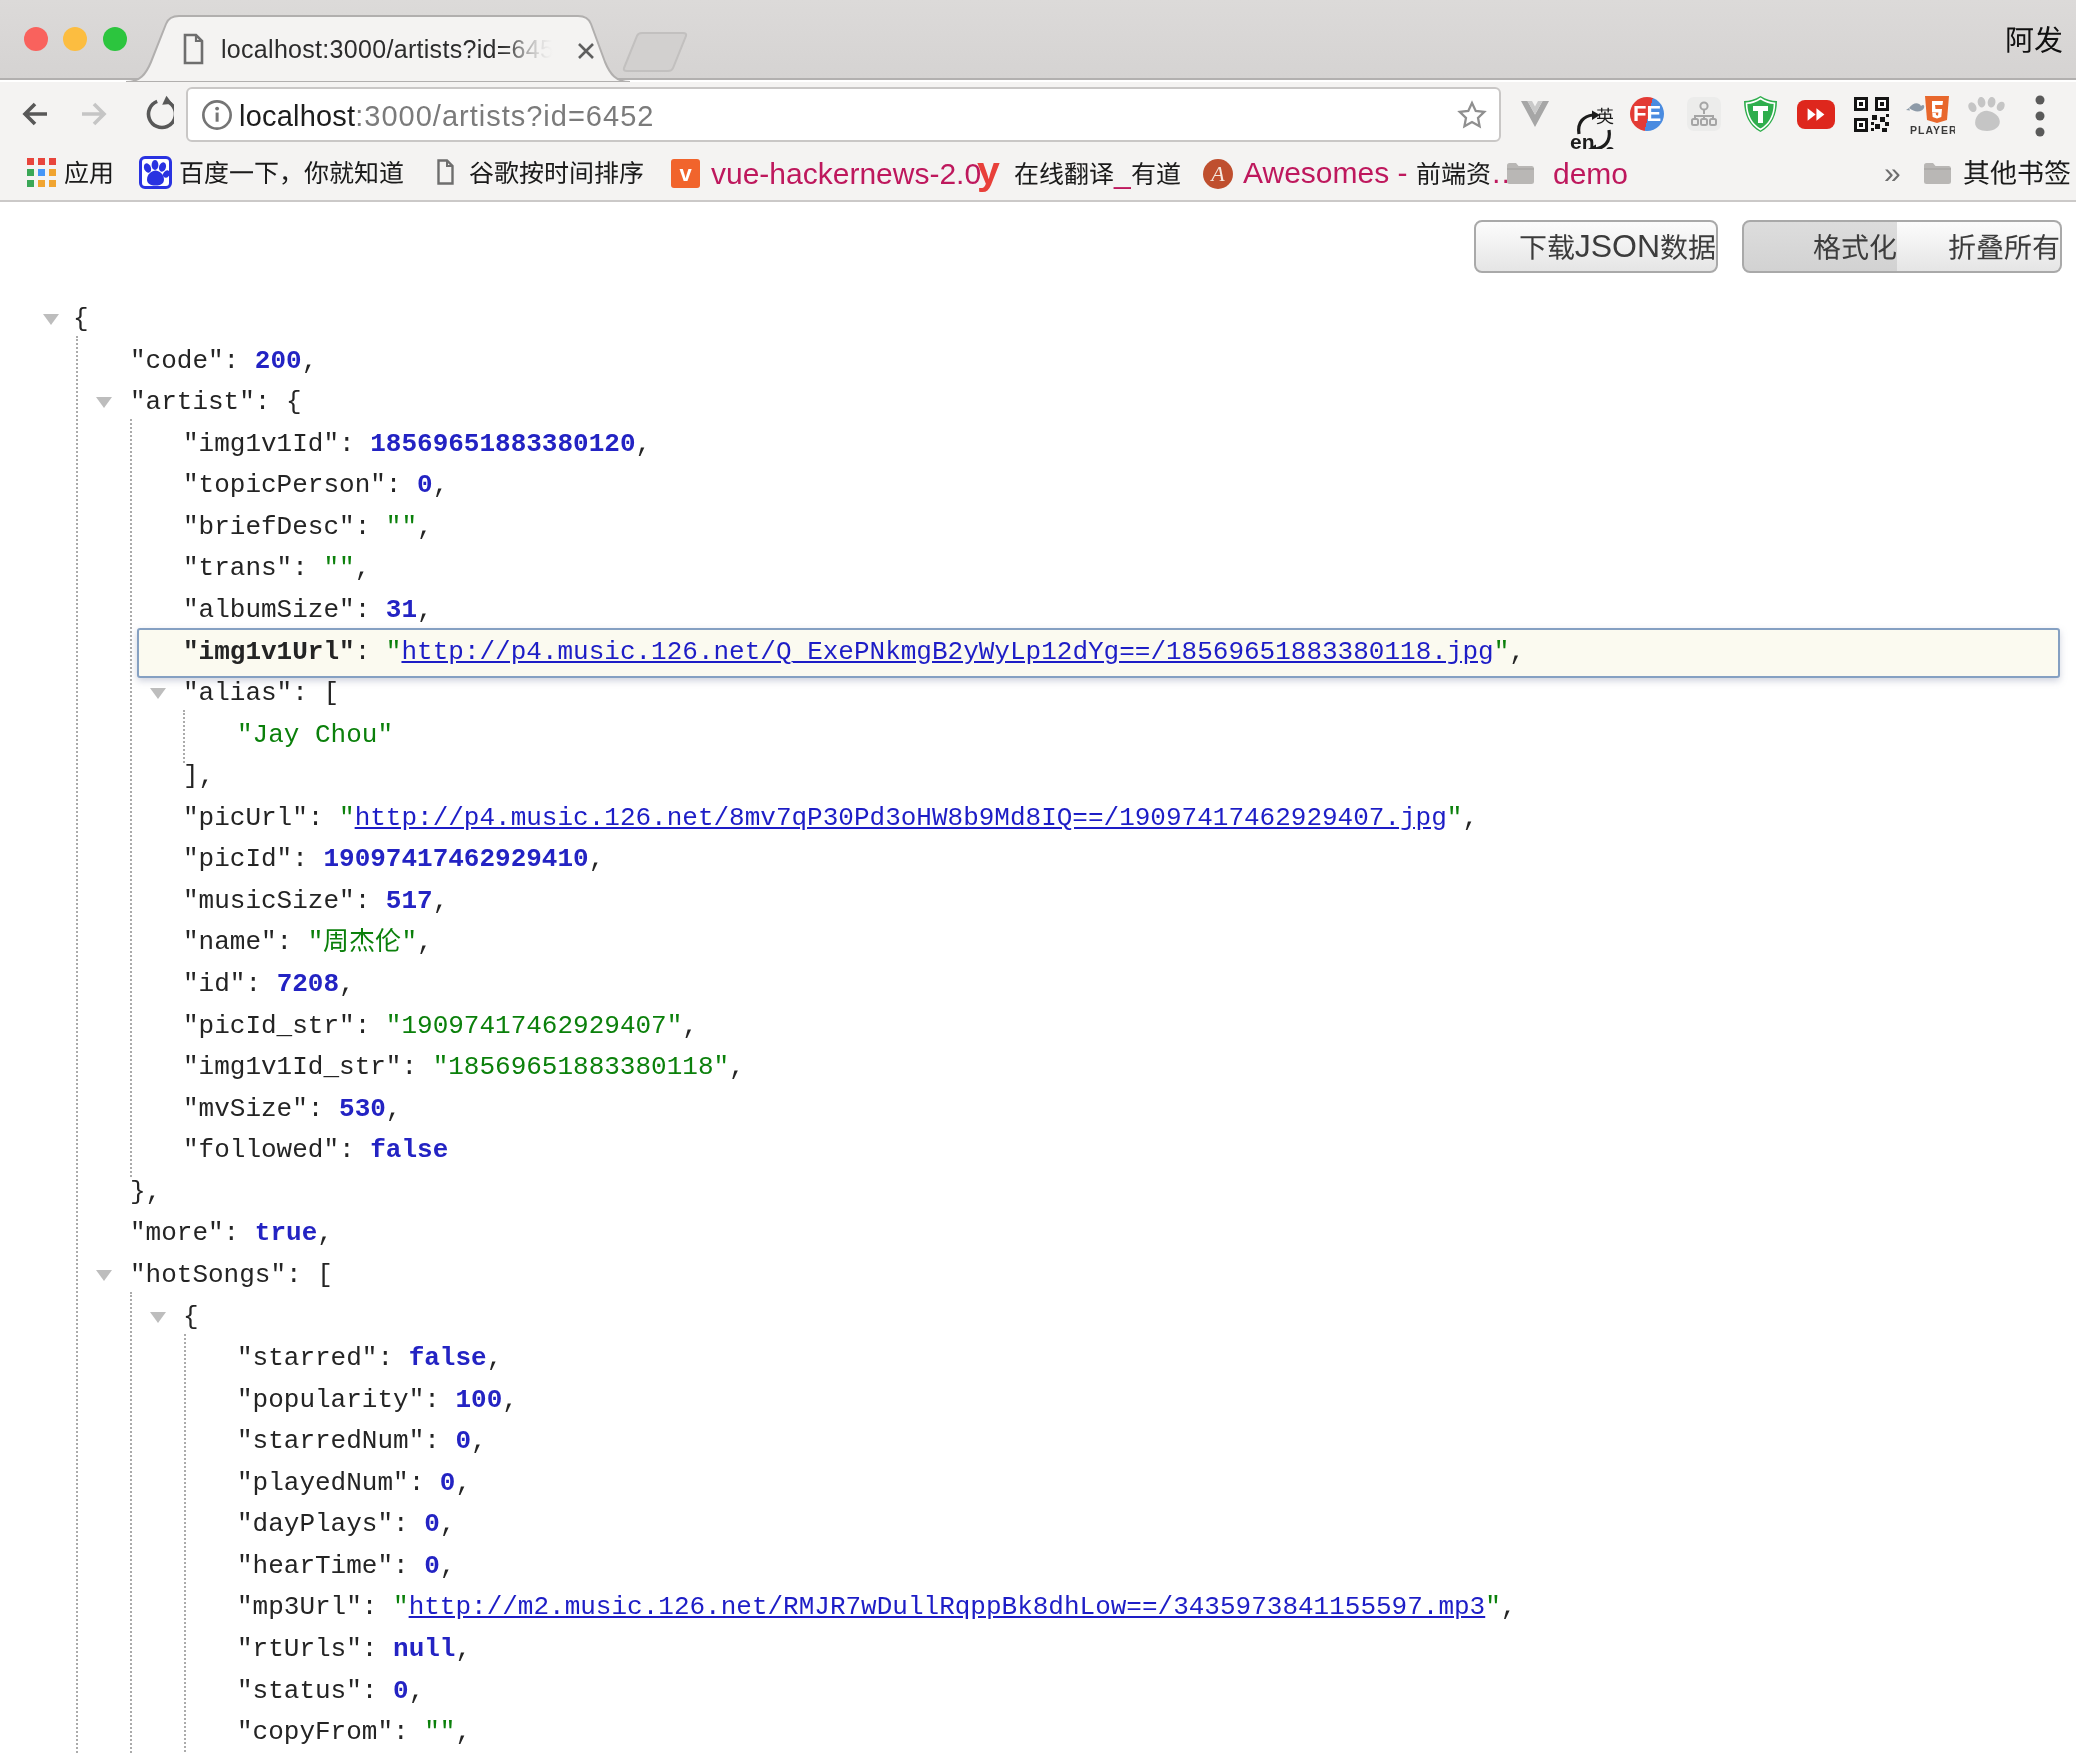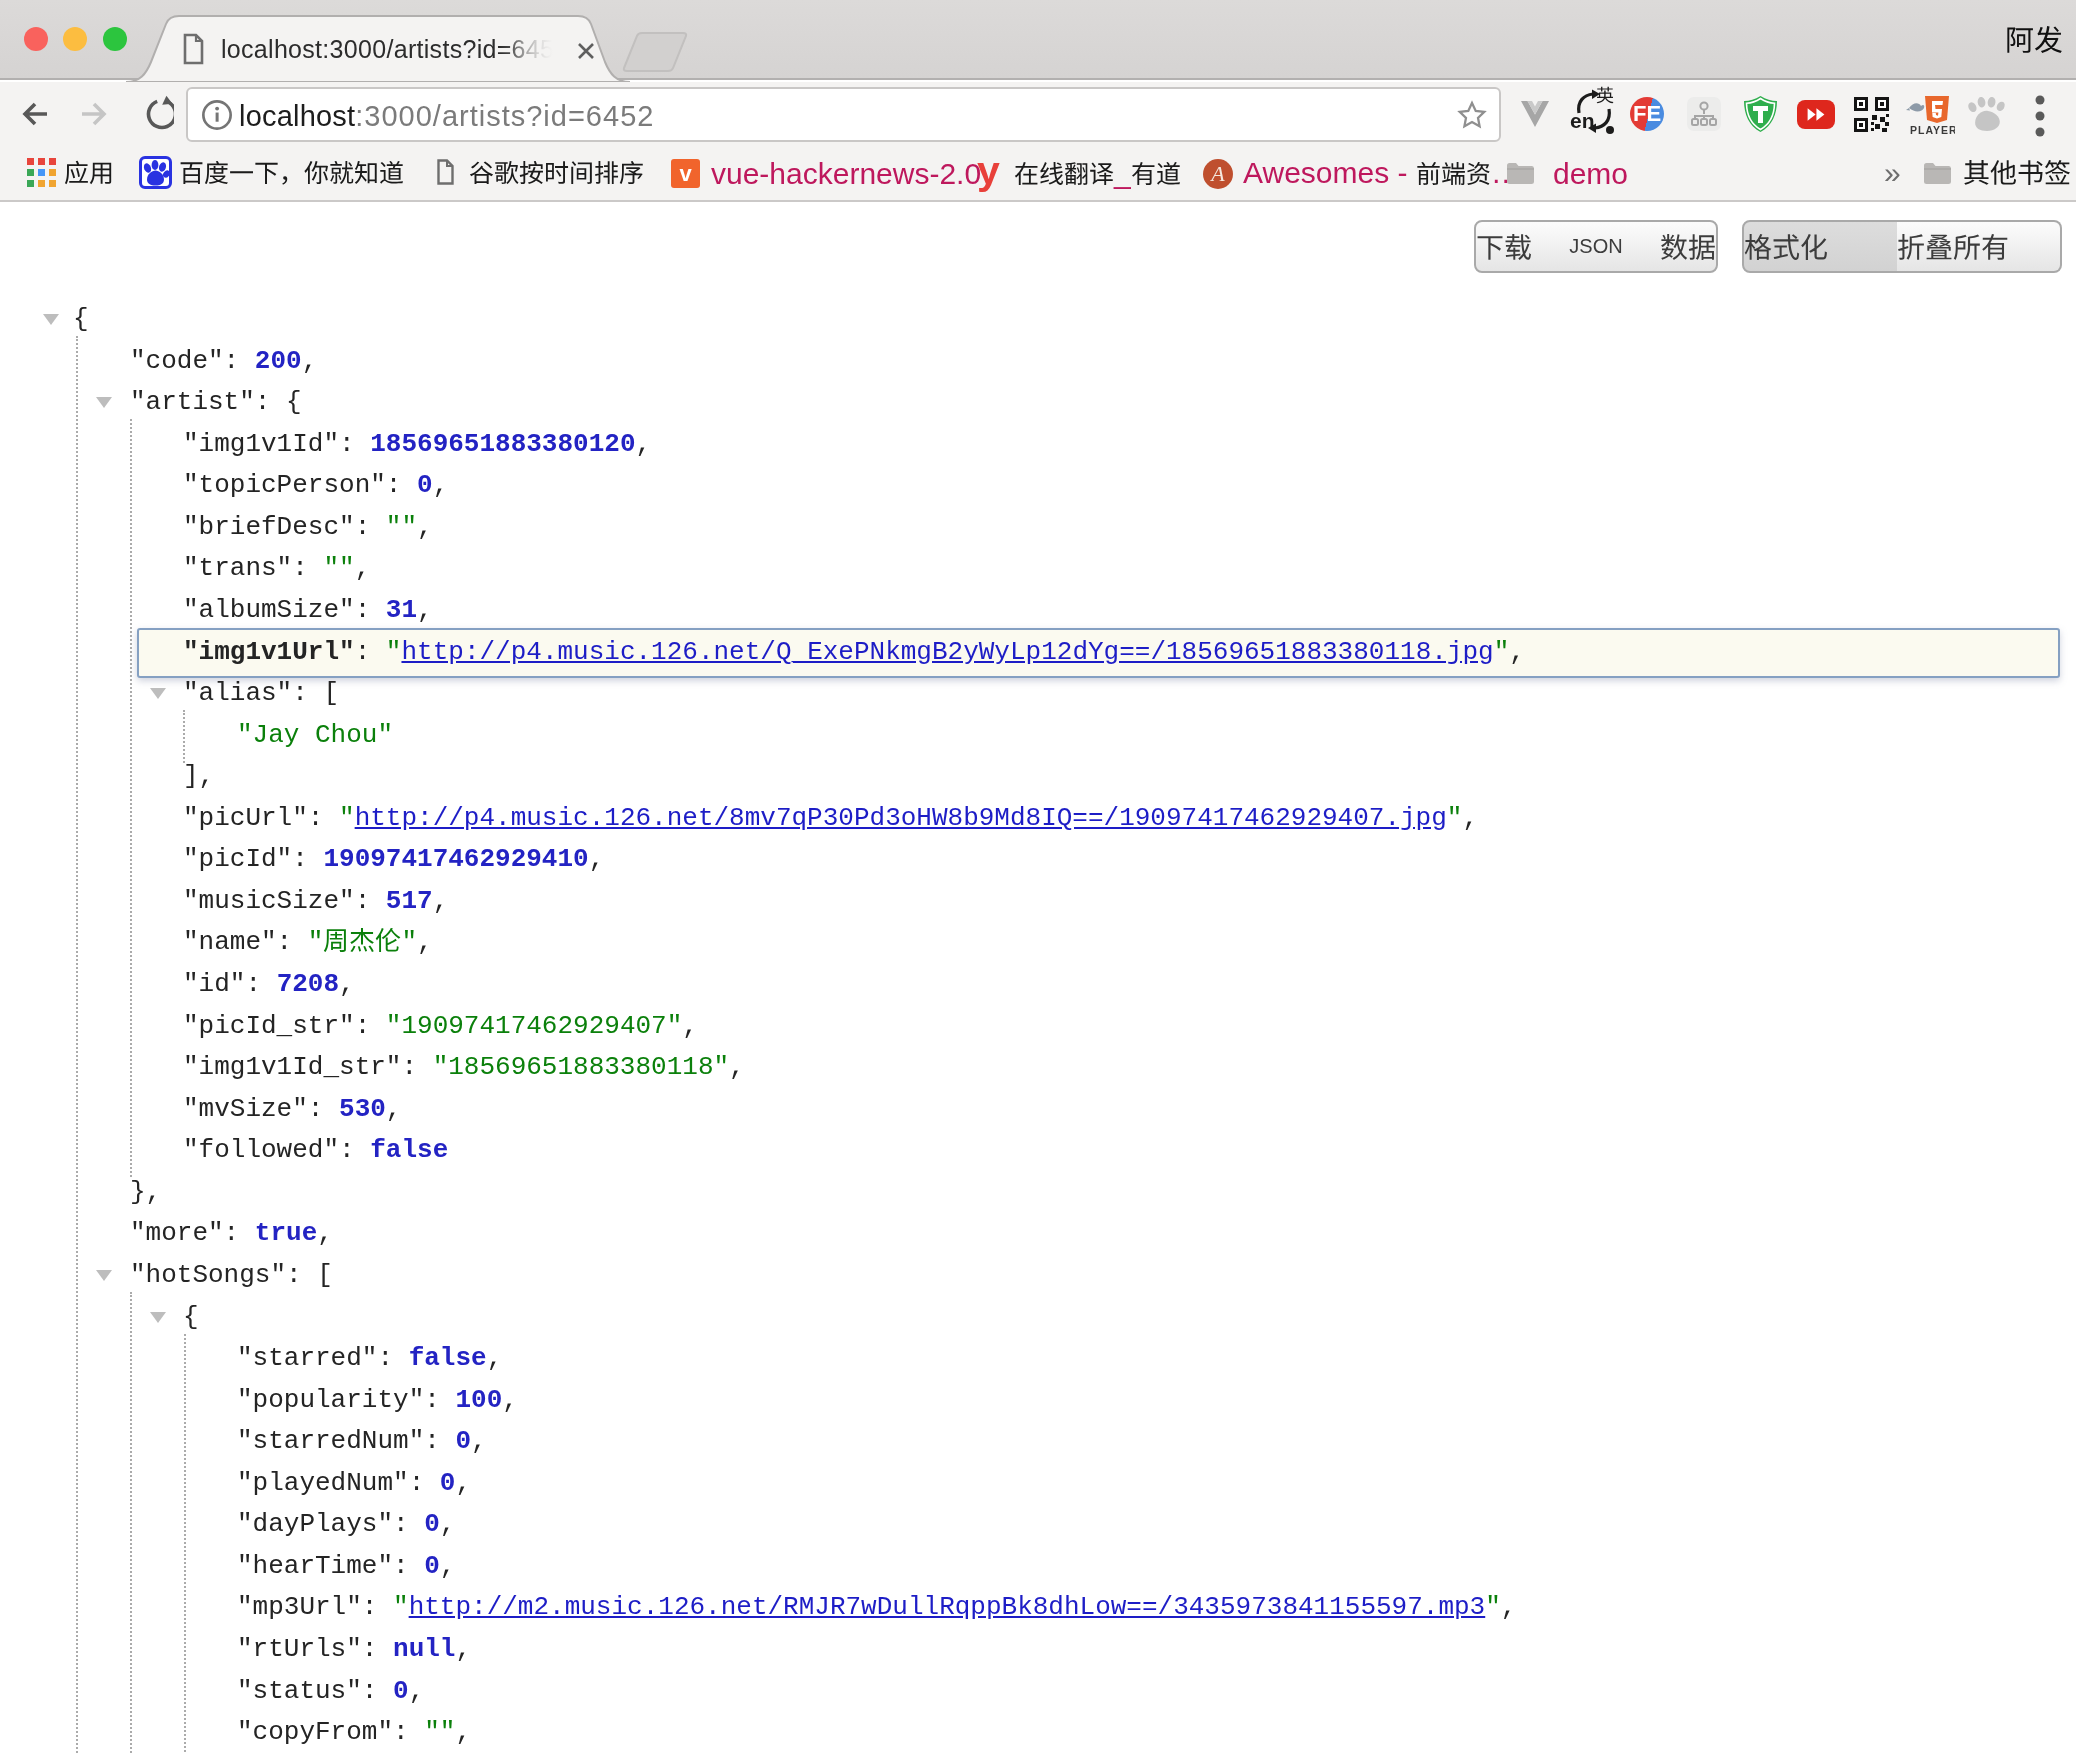--- a/index.html
+++ b/index.html
@@ -32,22 +32,22 @@
   .guide { position:absolute; border-left:2px dotted #ababab; width:0; }
   .tri { position:absolute; width:0; height:0;
          border-left:8px solid transparent; border-right:8px solid transparent;
          border-top:11px solid #bdbdbd; }
   #hibox { position:absolute; left:137px; top:329px; width:1923px; height:50px;
            background:#fbfaf0; border:2px solid #85a0c2; border-radius:3px;
            box-shadow:0 3px 7px rgba(120,130,160,.35); }
 
   
   .btn { position:absolute; top:220px; height:53px; border:2px solid #a9a9a9; border-radius:8px;
-         background:linear-gradient(#fcfcfc,#e5e5e5); color:#3c3c3c; font-size:20px;
-         display:flex; align-items:center; justify-content:space-between; }
+         background:linear-gradient(#fcfcfc,#e5e5e5); color:#3c3c3c; font-size:32px;
+         display:flex; align-items:center; justify-content:flex-end; }
 </style>
 </head>
 <body>
   <div class="abs" id="tabbar"></div>
   <div class="abs light" style="left:24px; background:#f9625d;"></div>
   <div class="abs light" style="left:63px; background:#fcbd40;"></div>
   <div class="abs light" style="left:103px; background:#2cc53e;"></div>
 
   
   <svg class="abs" style="left:0; top:0;" width="760" height="82" viewBox="0 0 760 82">
@@ -91,21 +91,21 @@
   <svg class="abs" style="left:1456px; top:99px;" width="32" height="32" viewBox="0 0 24 24">
     <path d="M12 3 L14.8 8.9 L21.2 9.7 L16.5 14.1 L17.7 20.5 L12 17.3 L6.3 20.5 L7.5 14.1 L2.8 9.7 L9.2 8.9 Z" fill="none" stroke="#8f8f8f" stroke-width="1.7"></path>
   </svg>
 
   
   <svg class="abs" style="left:1521px; top:101px;" width="28" height="26" viewBox="0 0 28 26">
     <path d="M0,0 L14,26 L28,0 L21.5,0 L14,13.5 L6.5,0 Z" fill="#a6a6a6"></path>
     <path d="M6.5,0 L14,13.5 L21.5,0 L17,0 L14,5.5 L11,0 Z" fill="#c9c9c9"></path>
   </svg>
   <g></g>
-  <div class="abs" style="left:1574px; top:88px; width:40px; height:46px;">
+  <div class="abs" style="left:1574px; top:109px; width:40px; height:46px;">
     <svg class="abs" style="left:0;top:0;" width="40" height="46" viewBox="0 0 40 46">
       <path d="M5,25 C3,13 10,7 19,6" fill="none" stroke="#1c1c1c" stroke-width="3.2"></path>
       <path d="M18,1.5 L26,6 L18,11 Z" fill="#1c1c1c"></path>
       <path d="M35,21 C37,33 30,39 21,40" fill="none" stroke="#1c1c1c" stroke-width="3.2"></path>
       <path d="M22,35.5 L14,40 L22,45 Z" fill="#1c1c1c"></path>
       <circle cx="36" cy="42" r="4" fill="#1c1c1c"></circle>
     </svg>
     <div class="abs" style="left:22px; top:-2px;"><svg width="18.0" height="18.0" viewBox="0 0 1000 1000" style="vertical-align:-2.16px;">
         <path transform="matrix(1 0 0 -1 0 880)" d="M57 278H945V207H57ZM160 512H846V249H771V446H232V249H160ZM457 627H535V350Q535 298 525 249Q516 199 490 152Q464 104 414 62Q364 19 283 -17Q203 -54 84 -82Q80 -74 72 -62Q64 -50 55 -39Q47 -27 38 -19Q152 6 228 38Q304 70 350 107Q396 144 419 184Q442 224 449 266Q457 308 457 351ZM547 252Q595 139 701 73Q808 8 969 -14Q960 -22 951 -34Q942 -46 934 -59Q926 -72 921 -82Q809 -62 724 -22Q638 18 577 82Q517 146 479 235ZM69 748H928V680H69ZM281 840H355V575H281ZM640 840H715V575H640Z" fill="#1c1c1c"></path>
       </svg></div>

